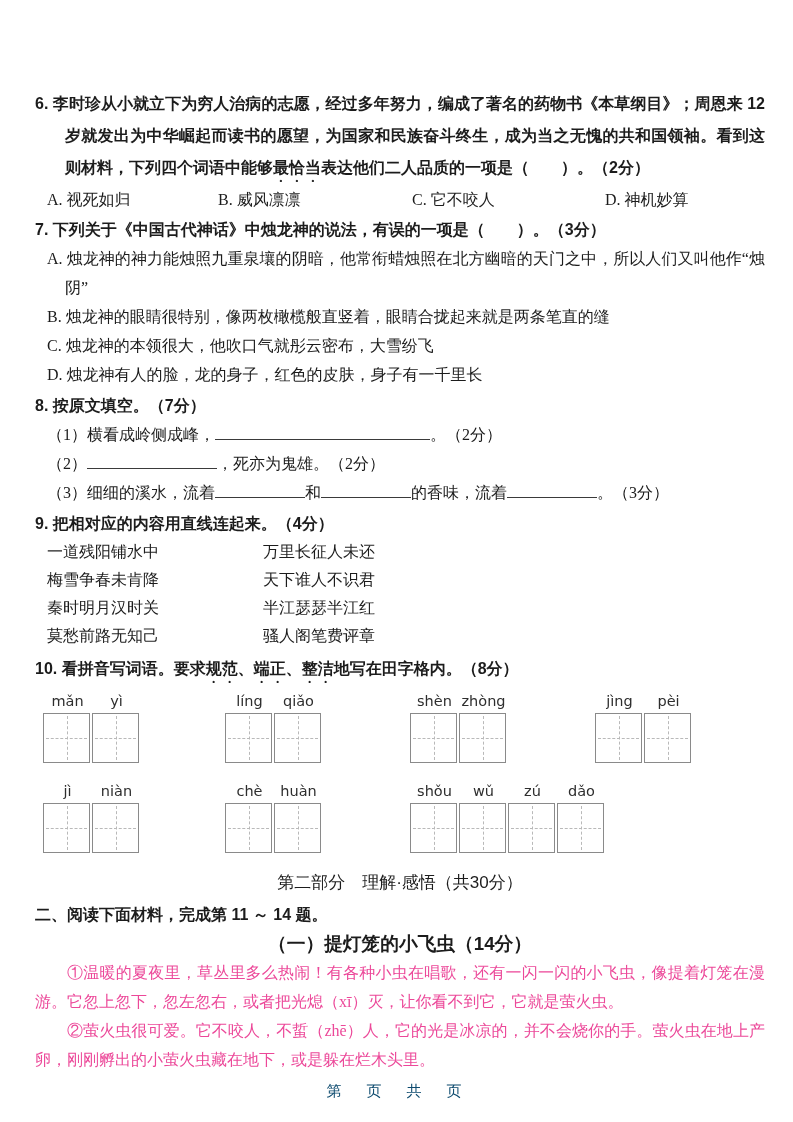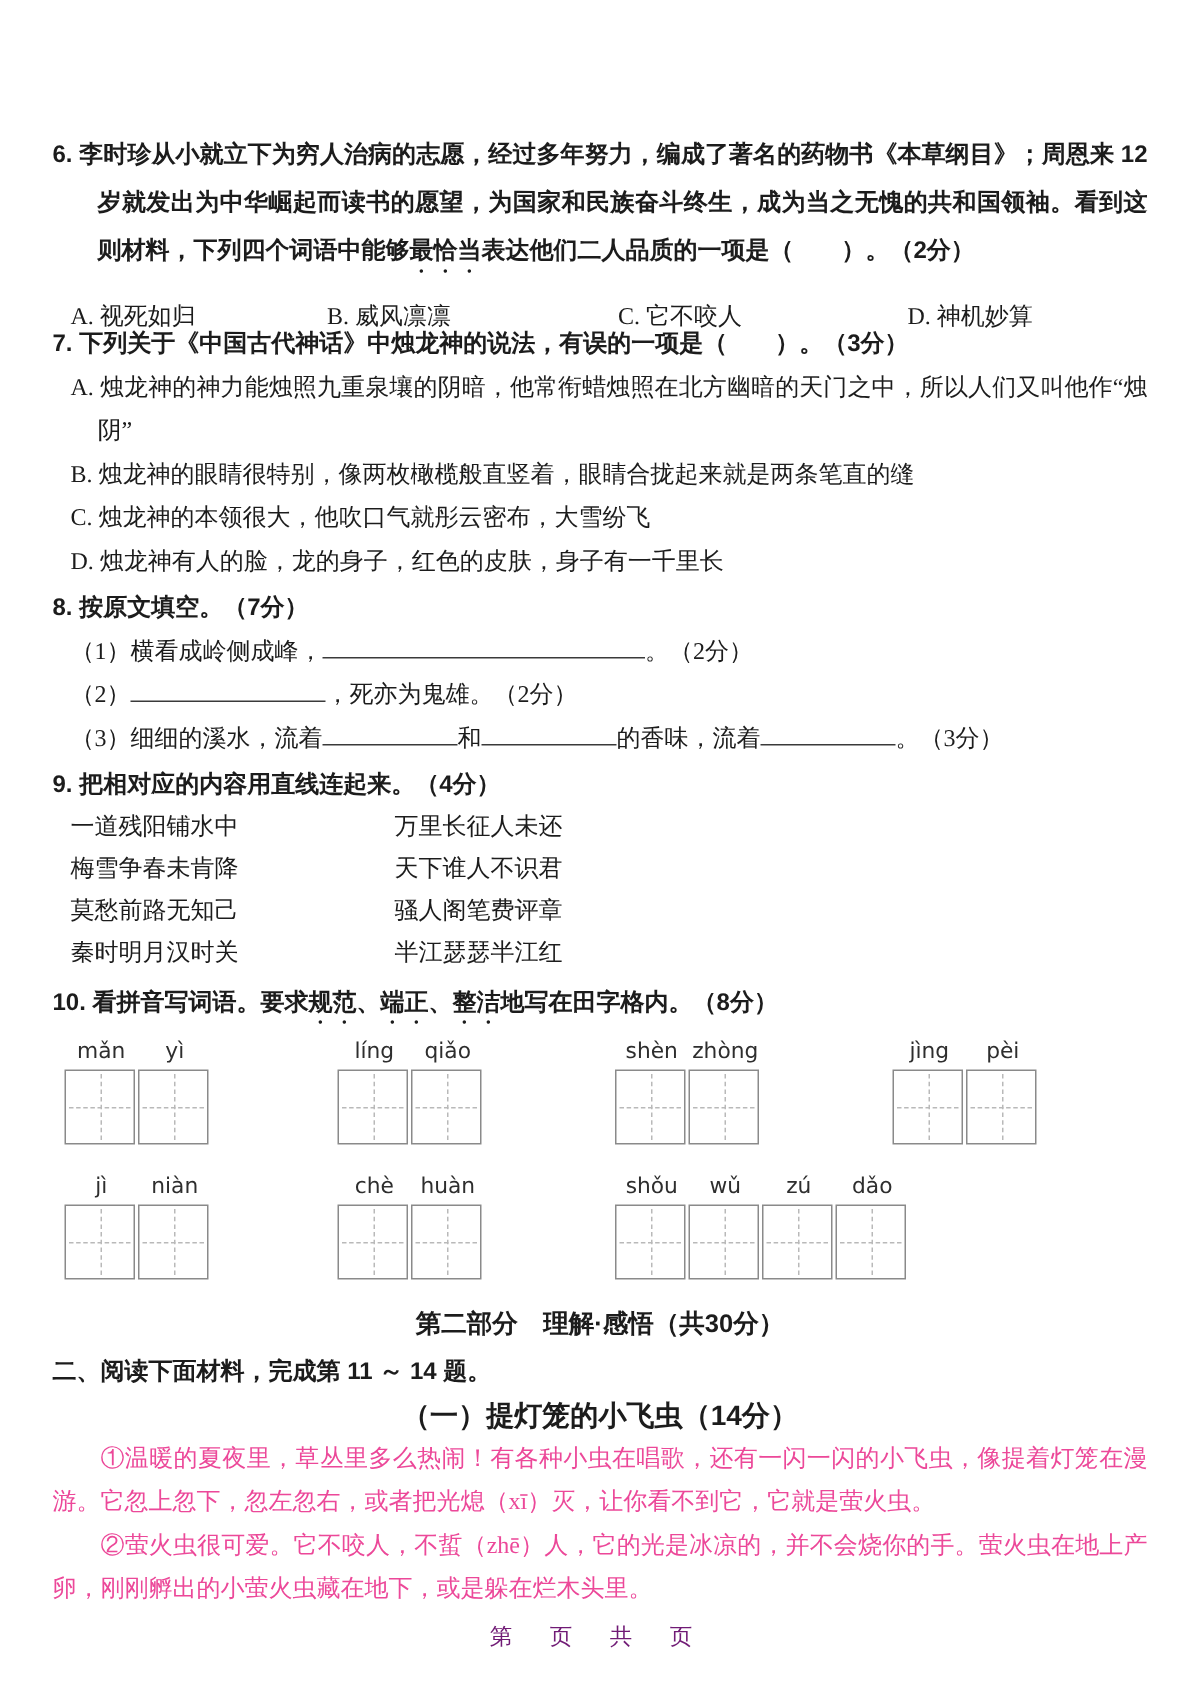--- a/index.html
+++ b/index.html
@@ -18,21 +18,21 @@
 
   
   .q6-p { line-height:32px; text-align:justify; padding-left:30px; text-indent:-30px; font-weight:700; font-family:"Liberation Sans","DejaVu Sans",sans-serif; }
   .em-dots {
     -webkit-text-emphasis:filled dot;
     -webkit-text-emphasis-position:under;
     text-emphasis:filled dot;
     text-emphasis-position:under right;
   }
   .q6-options { position:relative; height:30px; line-height:30px; font-weight:400; }
-  .q6-options .opt { position:absolute; top:12px; white-space:nowrap; }
+  .q6-options .opt { position:absolute; top:0; white-space:nowrap; }
   .opt-a { left:12px; } .opt-b { left:183px; } .opt-c { left:377px; } .opt-d { left:570px; }
 
   
   .q7-head { line-height:29px; font-weight:700; font-family:"Liberation Sans","DejaVu Sans",sans-serif; }
   .q7-opt { line-height:29px; text-align:justify; margin-left:12px; padding-left:18px; text-indent:-18px; }
 
   
   .q8-head { line-height:29px; font-weight:700; font-family:"Liberation Sans","DejaVu Sans",sans-serif; margin-top:2px; }
   .q8-item { line-height:29px; margin-left:12px; }
   .blank { display:inline-block; border-bottom:1px solid #3a3a3a; height:17px; vertical-align:baseline; }
@@ -50,27 +50,27 @@
   .tz-group { position:absolute; top:0; }
   .r-g1 { left:8px; } .r-g2 { left:190px; } .r-g3 { left:375px; } .r-g4 { left:560px; }
   .tz-labels { display:flex; margin-bottom:3px; }
   .tz-labels span { width:49px; text-align:center; font-family:"DejaVu Sans","Liberation Sans",sans-serif; font-size:14.5px; color:#2e2e2e; line-height:18px; }
   .tz-boxes { display:flex; gap:2px; }
   .tzbox { width:47px; height:50px; border:1px solid #8a8a8a; position:relative; background:#fff; }
   .tzbox::before { content:""; position:absolute; left:50%; top:2px; bottom:2px; border-left:1px dashed #b9b9b9; }
   .tzbox::after { content:""; position:absolute; top:50%; left:2px; right:2px; border-top:1px dashed #b9b9b9; }
 
   
-  .section-title { text-align:center; font-weight:700; font-family:"Liberation Sans","DejaVu Sans",sans-serif; font-size:17px; line-height:30px; margin-top:14px; }
+  .section-title { text-align:center; font-weight:400; font-family:"Liberation Sans","DejaVu Sans",sans-serif; font-size:17px; line-height:30px; margin-top:14px; }
   .read-instruction { font-weight:700; font-family:"Liberation Sans","DejaVu Sans",sans-serif; line-height:29px; margin-top:2px; }
   .reading-title { text-align:center; font-weight:700; font-family:"Liberation Sans","DejaVu Sans",sans-serif; line-height:29px; }
   .passage p { line-height:29px; text-indent:2em; text-align:justify; color:#ec4899; }
 
   
-  .footer { position:absolute; left:0; right:0; top:1082px; text-align:center; font-size:15px; letter-spacing:5px; color:#701a75; }
+  .footer { position:absolute; left:0; right:0; top:1082px; text-align:center; font-size:15px; letter-spacing:5px; color:#0c4a6e; }
 </style>
 </head>
 <body>
 
 <div class="page">
 
   <section>
     <p class="q6-p"><span>6. 李时珍从小就立下为穷人治病的志愿，经过多年努力，编成了著名的药物书《本草纲目》；周恩来 12 岁就发出为中华崛起而读书的愿望，为国家和民族奋斗终生，成为当之无愧的共和国领袖。看到这则材料，下列四个词语中能够</span><span class="em-dots">最恰当</span><span>表达他们二人品质的一项是（　　）。（2分）</span></p>
     <div class="q6-options">
       <span class="opt opt-a">A. 视死如归</span>
@@ -99,26 +99,26 @@
     <p class="q9-head">9. 把相对应的内容用直线连起来。（4分）</p>
     <div class="q9-row">
         <span class="q9-left">一道残阳铺水中</span>
         <span class="q9-right">万里长征人未还</span>
       </div>
     <div class="q9-row">
         <span class="q9-left">梅雪争春未肯降</span>
         <span class="q9-right">天下谁人不识君</span>
       </div>
     <div class="q9-row">
+        <span class="q9-left">秦时明月汉时关</span>
+        <span class="q9-right">半江瑟瑟半江红</span>
+      </div>
+    <div class="q9-row">
         <span class="q9-left">莫愁前路无知己</span>
         <span class="q9-right">骚人阁笔费评章</span>
-      </div>
-    <div class="q9-row">
-        <span class="q9-left">秦时明月汉时关</span>
-        <span class="q9-right">半江瑟瑟半江红</span>
       </div>
   </section>
 
   <section>
     <p class="q10-head"><span>10. 看拼音写词语。要求</span><span class="em-dots">规范</span><span>、</span><span class="em-dots">端正</span><span>、</span><span class="em-dots">整洁</span><span>地写在田字格内。（8分）</span></p>
 
     <div class="tz-row">
       <div class="tz-group r-g1">
         <div class="tz-labels">
             <span>mǎn</span>

